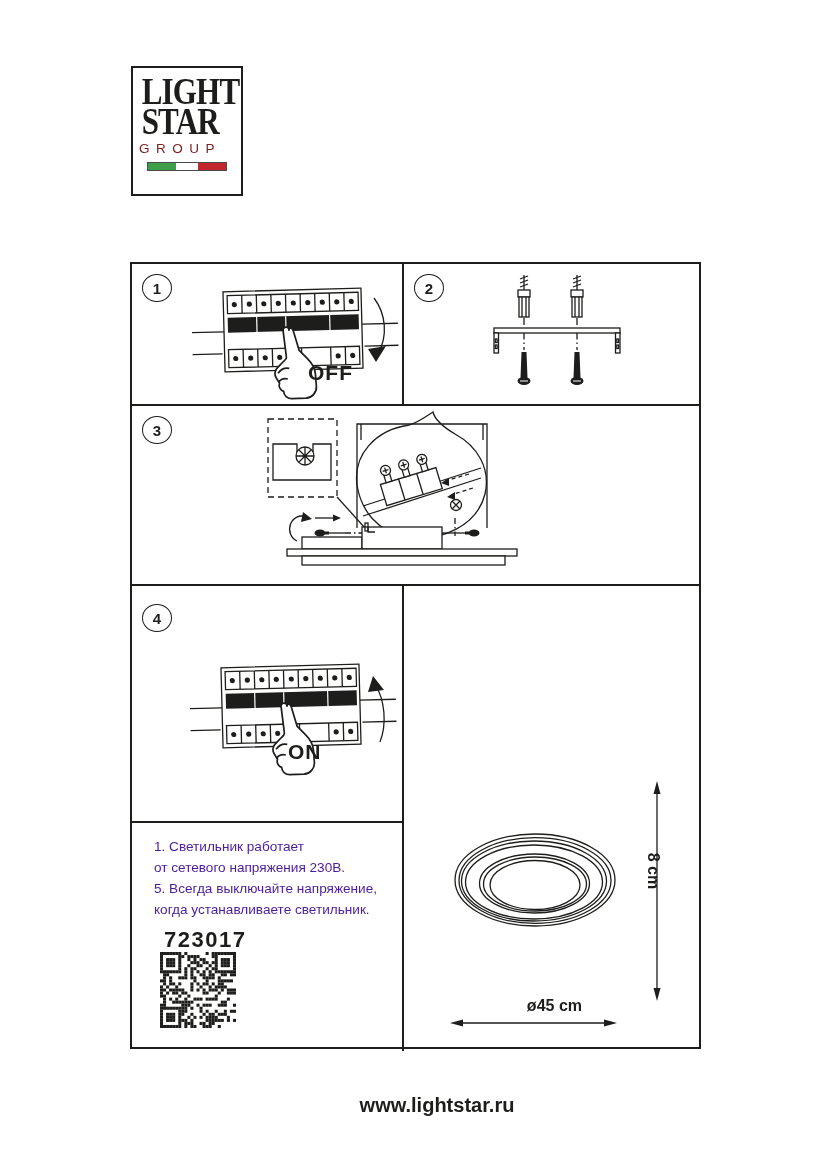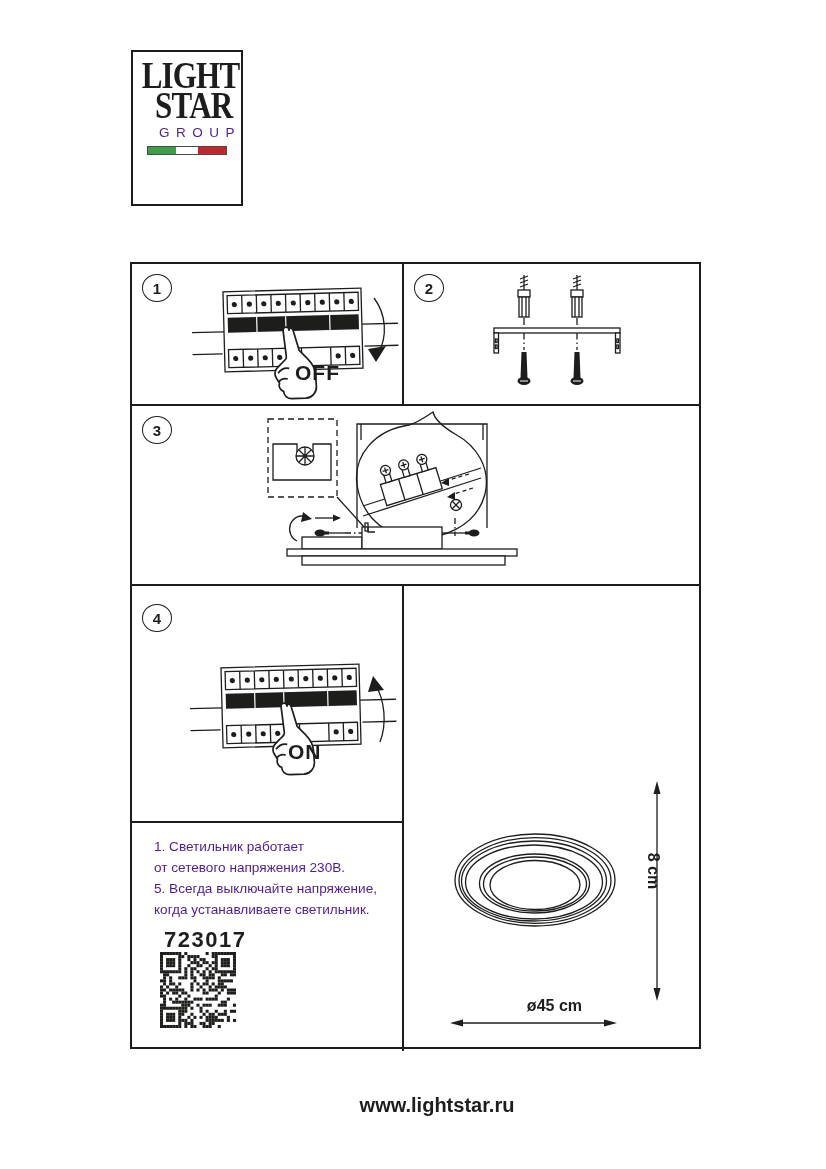--- a/index.html
+++ b/index.html
@@ -3,32 +3,32 @@
 <meta charset="utf-8">
 <style>
   html,body{margin:0;padding:0;background:#e8e8e8;}
   .page{
     position:relative;width:826px;height:1169px;margin:0 auto;
     background:#ffffff;color:#1d1d1b;
     font-family:"Liberation Sans",sans-serif;overflow:hidden;
   }
   
   .logo-box{
-    position:absolute;left:131px;top:50px;width:112px;height:156px;
-    border:2px solid #1d1d1b;box-sizing:border-box;text-align:right;
+    position:absolute;left:131px;top:66px;width:112px;height:130px;
+    border:2px solid #1d1d1b;box-sizing:border-box;text-align:left;
   }
   .logo-word{
     font-family:"Liberation Serif",serif;font-weight:bold;font-size:37px;
     line-height:30px;letter-spacing:-1px;transform:scaleX(.84);
     transform-origin:center;margin-top:0;
   }
   .logo-word.first{margin-top:9px;}
   .logo-group{
     font-size:13.5px;letter-spacing:6.5px;padding-left:6px;margin-top:4px;
-    color:#4c1d95;font-weight:400;
+    color:#7f1d1d;font-weight:400;
   }
   .logo-flag{
     width:80px;height:9px;margin:6px auto 0;border:1px solid #4a4a48;
     box-sizing:border-box;display:flex;
   }
   .flag-seg{height:100%;}
   .flag-green{width:36%;background:#3f9e49;}
   .flag-white{width:28%;background:#ffffff;}
   .flag-red{width:36%;background:#c1272d;}
 
@@ -53,21 +53,21 @@
   .badge{
     position:absolute;width:30px;height:28px;border:1.6px solid #1d1d1b;
     border-radius:50%;box-sizing:border-box;display:flex;align-items:center;
     justify-content:center;font-size:15px;font-weight:bold;background:#fff;
   }
   .b1{left:10px;top:10px;} .b2{left:282px;top:10px;}
   .b3{left:10px;top:152px;} .b4{left:10px;top:340px;}
 
   .diagram{position:absolute;}
   .switch-label{position:absolute;font-size:21px;font-weight:bold;letter-spacing:1px;}
-  .off-label{left:163px;top:97px;}
+  .off-label{left:176px;top:97px;}
   .on-label{left:156px;top:476px;}
 
   
   .notes{position:absolute;left:22px;top:572px;width:242px;
          font-size:13.6px;line-height:21px;color:#4c1d95;}
   .article-number{position:absolute;left:32px;top:648px;
          font-size:22px;font-weight:bold;letter-spacing:1.5px;margin-top:15px;}
   .qr{position:absolute;left:28px;top:688px;width:76px;height:76px;}
 
   

